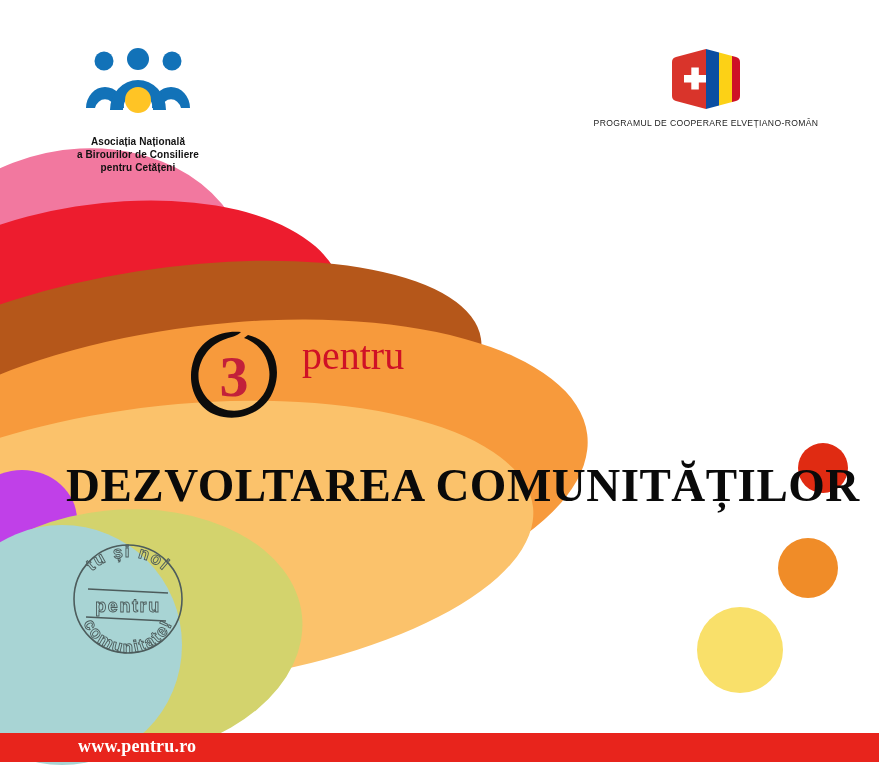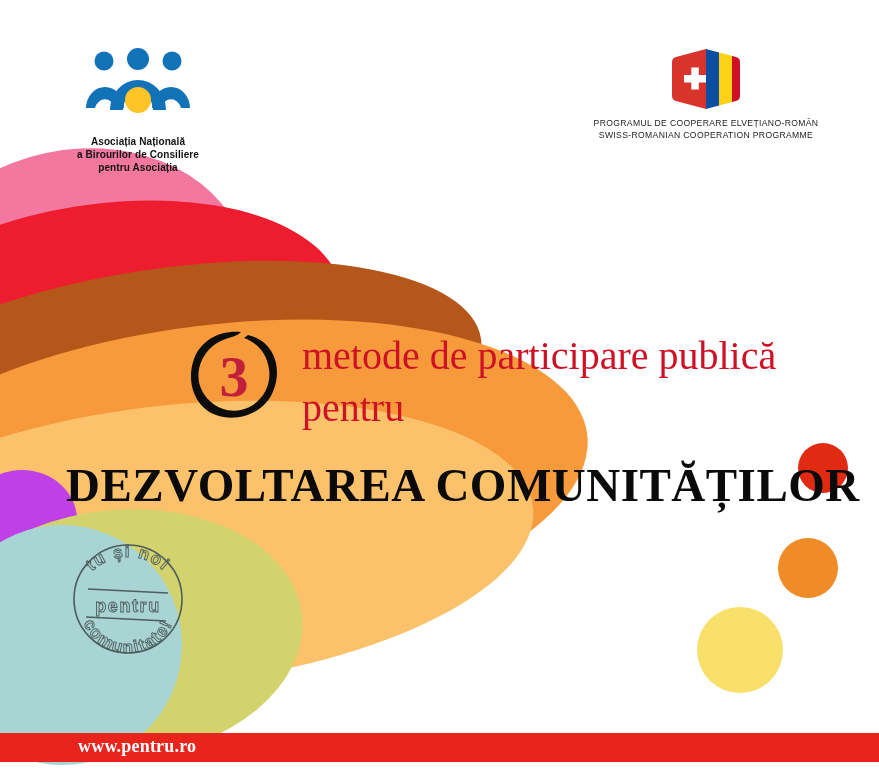--- a/index.html
+++ b/index.html
@@ -193,21 +193,21 @@
       <path d="M70 60 A19 21 0 0 1 108 60 L99 60 A10.5 12.5 0 0 0 79 60 Z" fill="#1272b8"></path>
 
       <circle cx="56" cy="11" r="11" fill="#1272b8"></circle>
       <path d="M28 62 A28 30 0 0 1 84 62 L71 62 A15 17 0 0 0 41 62 Z" fill="#1272b8"></path>
 
       <circle cx="56" cy="52" r="13" fill="#ffc425"></circle>
     </svg>
     <div class="anbcc-caption">
       <div>Asociația Națională</div>
       <div>a Birourilor de Consiliere</div>
-      <div>pentru Asociația</div>
+      <div>pentru Cetățeni</div>
     </div>
   </div>
 
   <div class="swiss-logo">
     <svg class="swiss-mark" viewBox="0 0 76 62" aria-hidden="true">
       <defs>
         <clipPath id="shieldClip">
           <path d="M38 1 L68 9 Q72 10 72 14 L72 48 Q72 52 68 53 L38 61 L8 53 Q4 52 4 48 L4 14 Q4 10 8 9 Z"></path>
         </clipPath>
       </defs>
@@ -216,35 +216,33 @@
         <rect x="38" y="0" width="13" height="62" fill="#0b4ea2"></rect>
         <rect x="51" y="0" width="13" height="62" fill="#fcd116"></rect>
         <rect x="64" y="0" width="12" height="62" fill="#ce1126"></rect>
       </g>
 
       <rect x="16" y="27" width="22" height="7.5" fill="#ffffff"></rect>
       <rect x="23.3" y="19.5" width="7.5" height="22" fill="#ffffff"></rect>
     </svg>
     <div class="swiss-caption">
       <div>PROGRAMUL DE COOPERARE ELVEȚIANO-ROMÂN</div>
-      <div>SWISS-ROMANIAN COOPERATION PROGRAMME</div>
     </div>
   </div>
 
   <div class="number-badge">
     <svg viewBox="0 0 96 96" width="96" height="96" aria-hidden="true">
       <path d="M62 8 C88 14 96 40 88 62 C80 86 52 96 30 88 C8 80 0 54 8 32 C15 13 34 3 55 5
                C52 9 44 10 37 13 C20 20 10 38 13 55 C17 74 36 87 55 83 C74 79 86 60 83 42
                C81 27 72 16 58 11 Z" fill="#0c0c0c"></path>
       <text x="48" y="69" text-anchor="middle" font-family="Liberation Serif, serif" font-weight="bold" font-size="58" fill="#c2203a">3</text>
     </svg>
   </div>
 
   <div class="headline">
-    <span class="line1">metode de participare publică</span>
     <span class="line2">pentru</span>
   </div>
 
   <div class="maintitle">DEZVOLTAREA COMUNITĂȚILOR</div>
 
   <div class="stamp">
     <svg viewBox="0 0 132 132" width="132" height="132" aria-hidden="true">
       <defs>
         <path id="arcTop" d="M 14 76 A 52 52 0 0 1 118 76"></path>
         <path id="arcBottom" d="M 18 72 A 48 48 0 0 0 114 72"></path>

